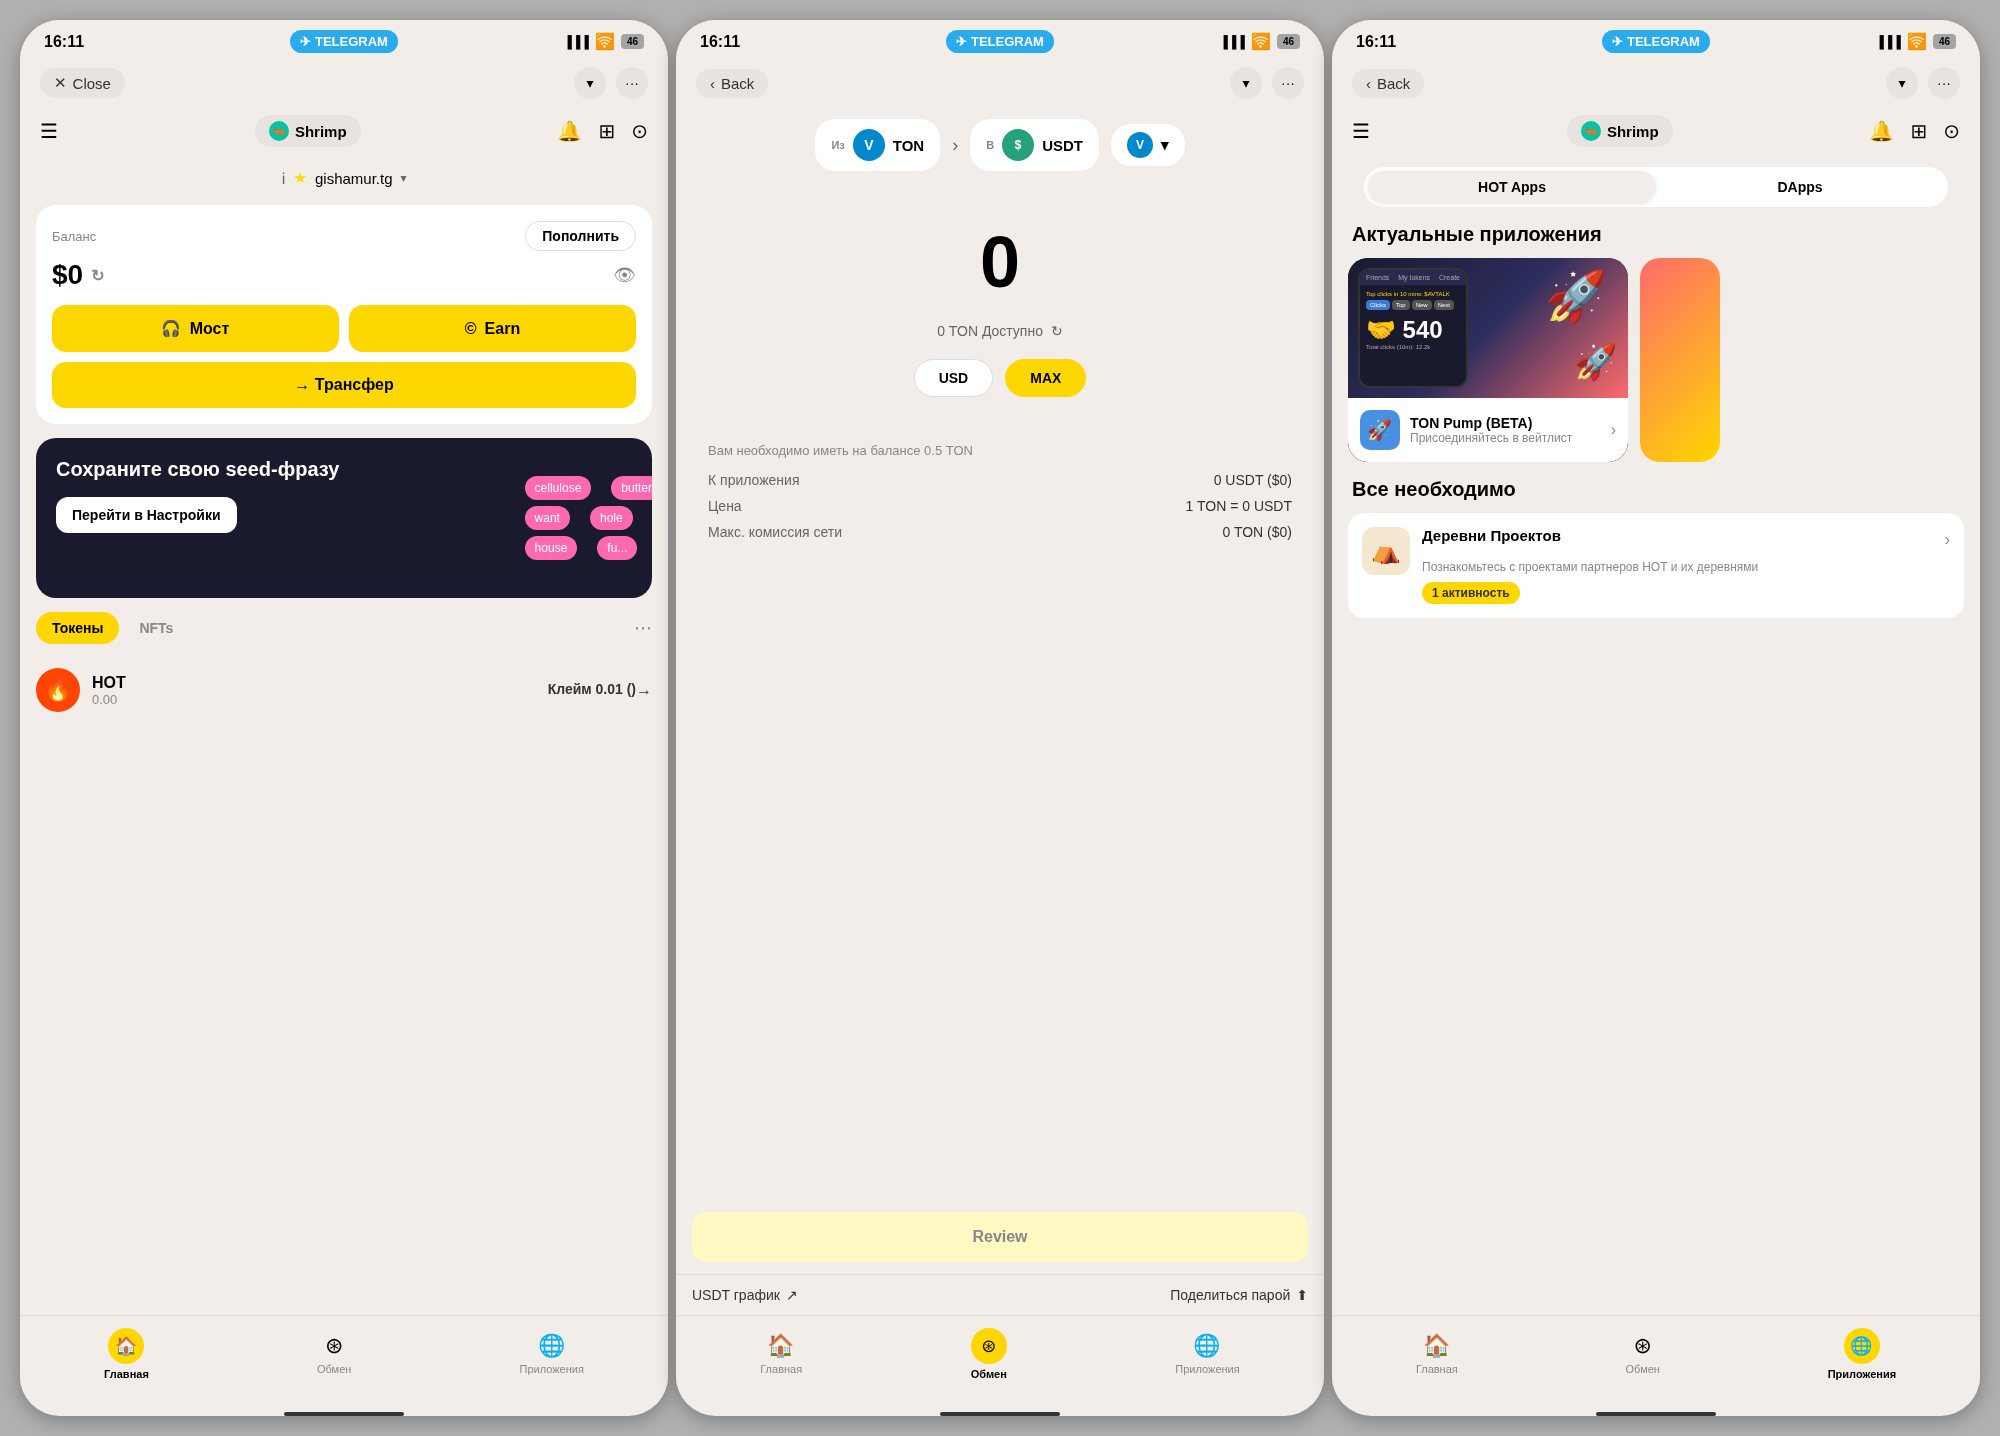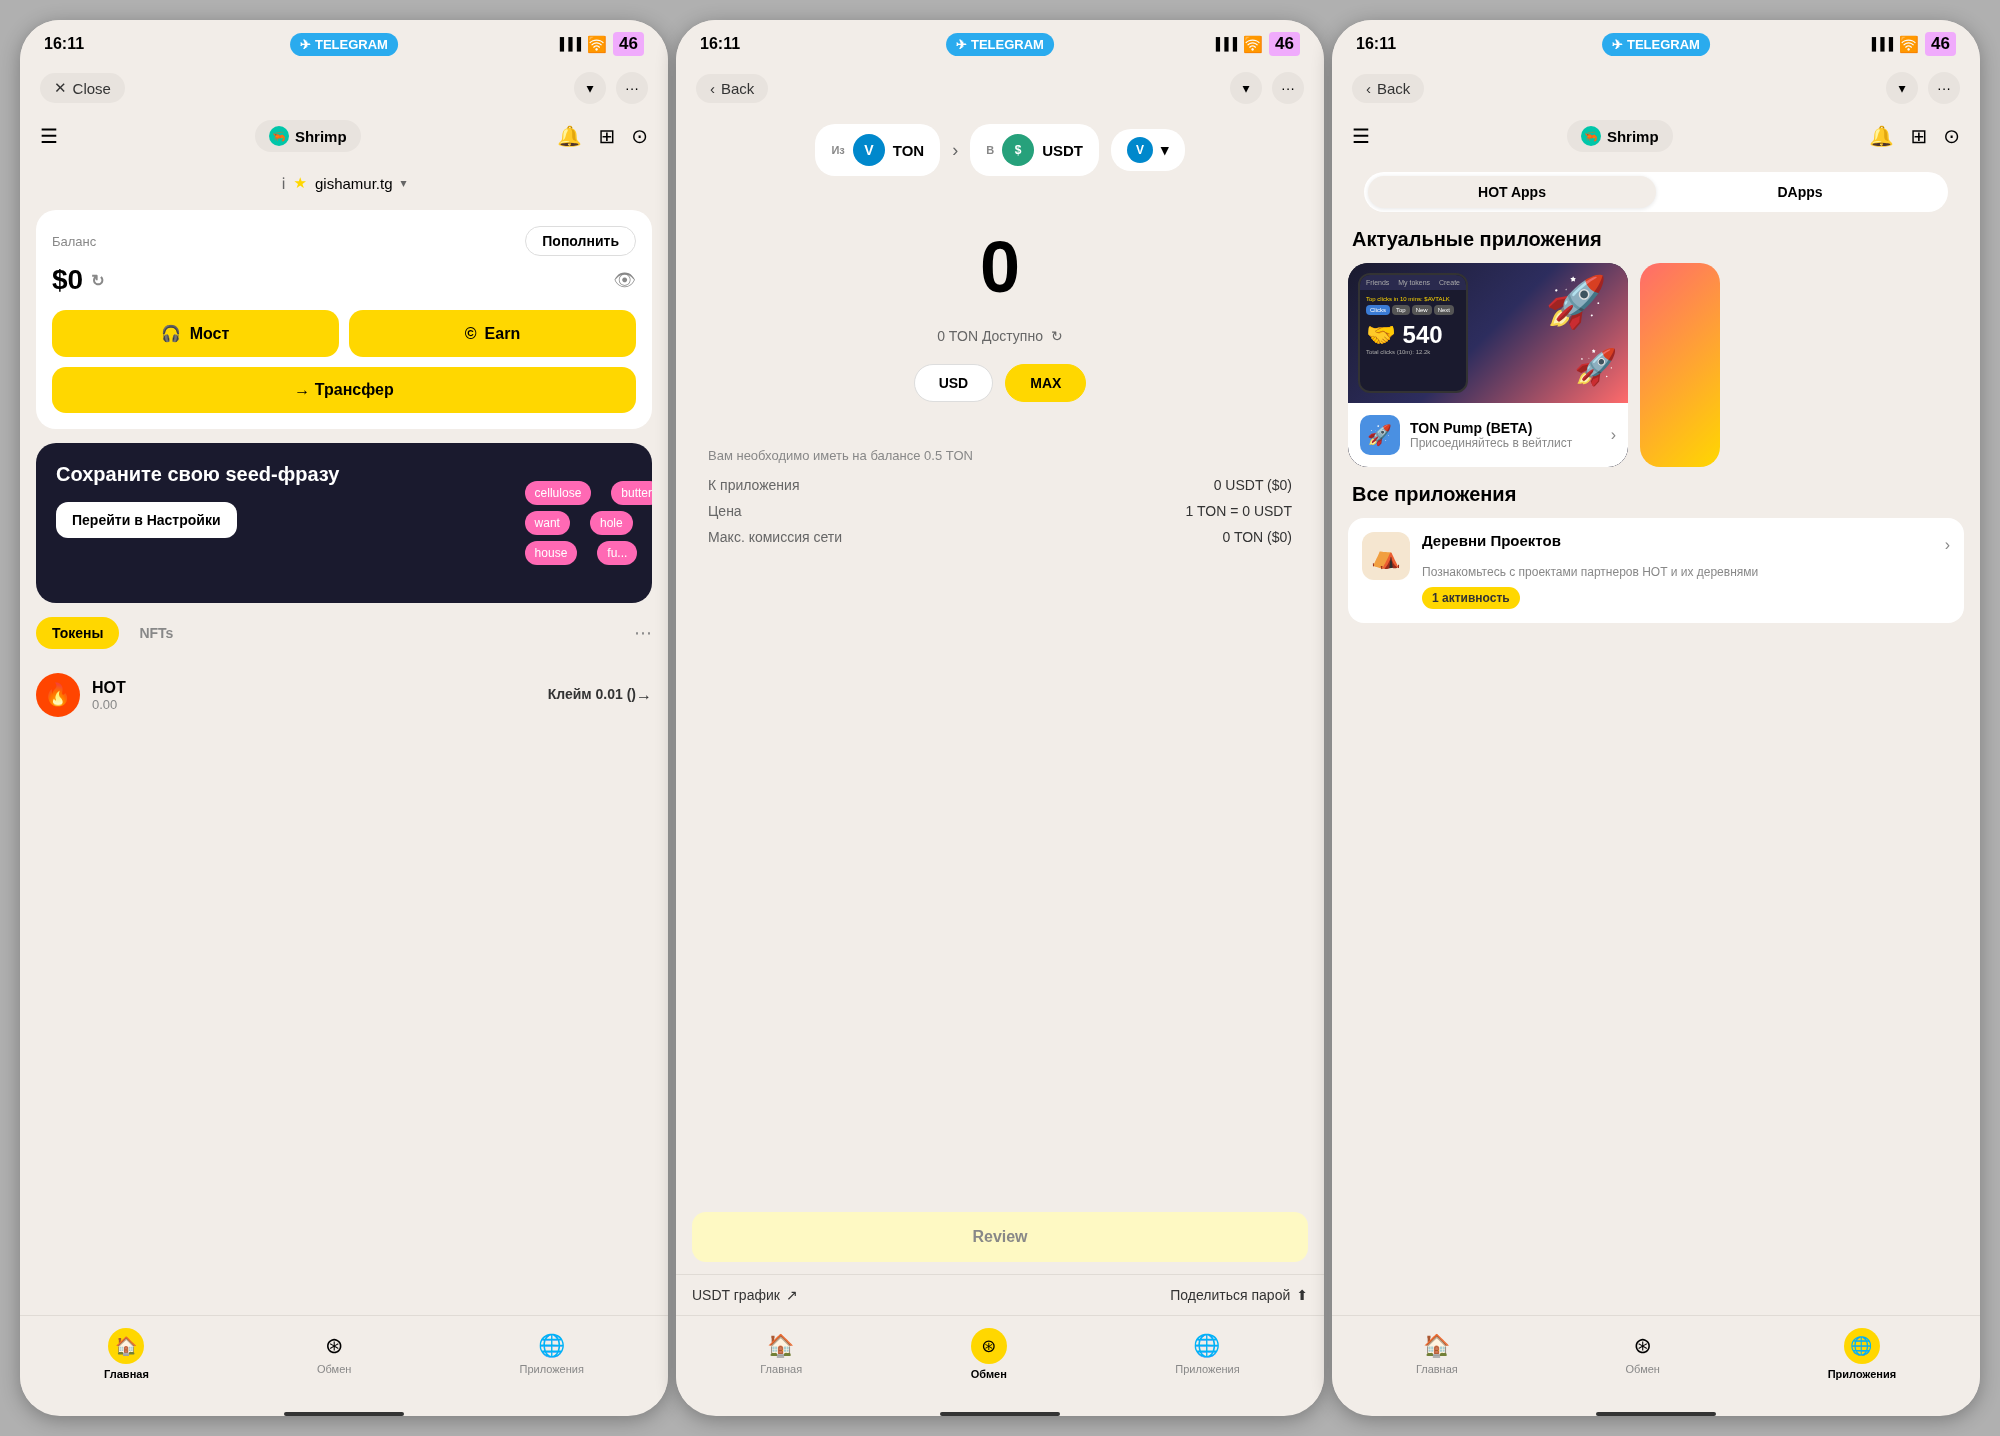--- a/index.html
+++ b/index.html
@@ -54,25 +54,25 @@
       padding: 4px 10px;
       border-radius: 12px;
       font-size: 13px;
       font-weight: 600;
       display: flex;
       align-items: center;
       gap: 4px;
     }
     .signal-icon { font-size: 12px; color: #000; }
     .battery-badge {
-      background: #f0abfc;
+      background: #a3a3a3;
       color: #000;
       padding: 2px 6px;
       border-radius: 4px;
-      font-size: 17px;
+      font-size: 10px;
       font-weight: 700;
     }
 
     
     .nav-bar {
       display: flex;
       justify-content: space-between;
       align-items: center;
       padding: 8px 20px;
       background: #f2ede8;
@@ -1019,21 +1019,21 @@
               <span class="hot-app-arrow">›</span>
             </div>
           </div>
 
           <div class="hot-app-card" style="min-width:80px;background:linear-gradient(135deg,#ff6b6b,#ffd700);">
           </div>
         </div>
       </div>
 
       <div class="all-apps-section">
-        <div class="section-title">Все приложения</div>
+        <div class="section-title">Все необходимо</div>
         <div class="app-list-item">
           <div class="app-list-icon">⛺</div>
           <div class="app-list-content">
             <div class="app-list-name">Деревни Проектов</div>
             <div class="app-list-desc">Познакомьтесь с проектами партнеров HOT и их деревнями</div>
             <span class="activity-badge">1 активность</span>
           </div>
           <span class="app-list-arrow">›</span>
         </div>
       </div>

